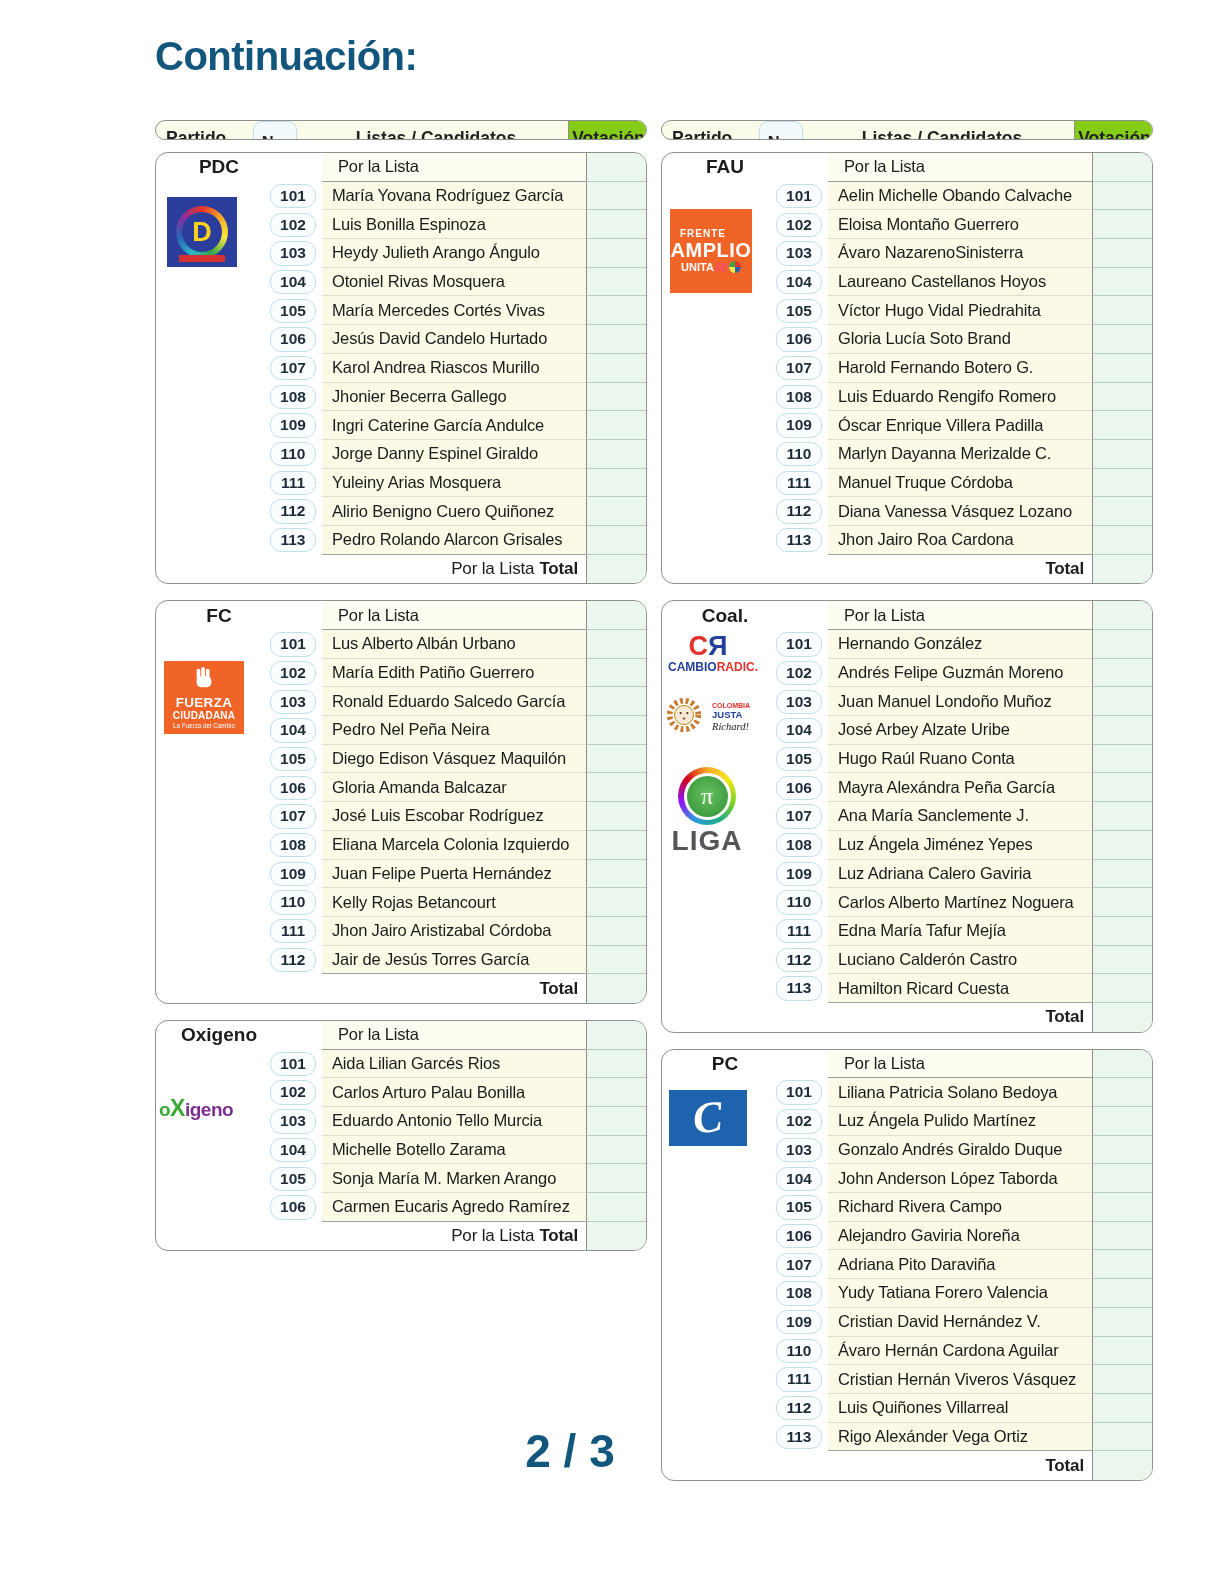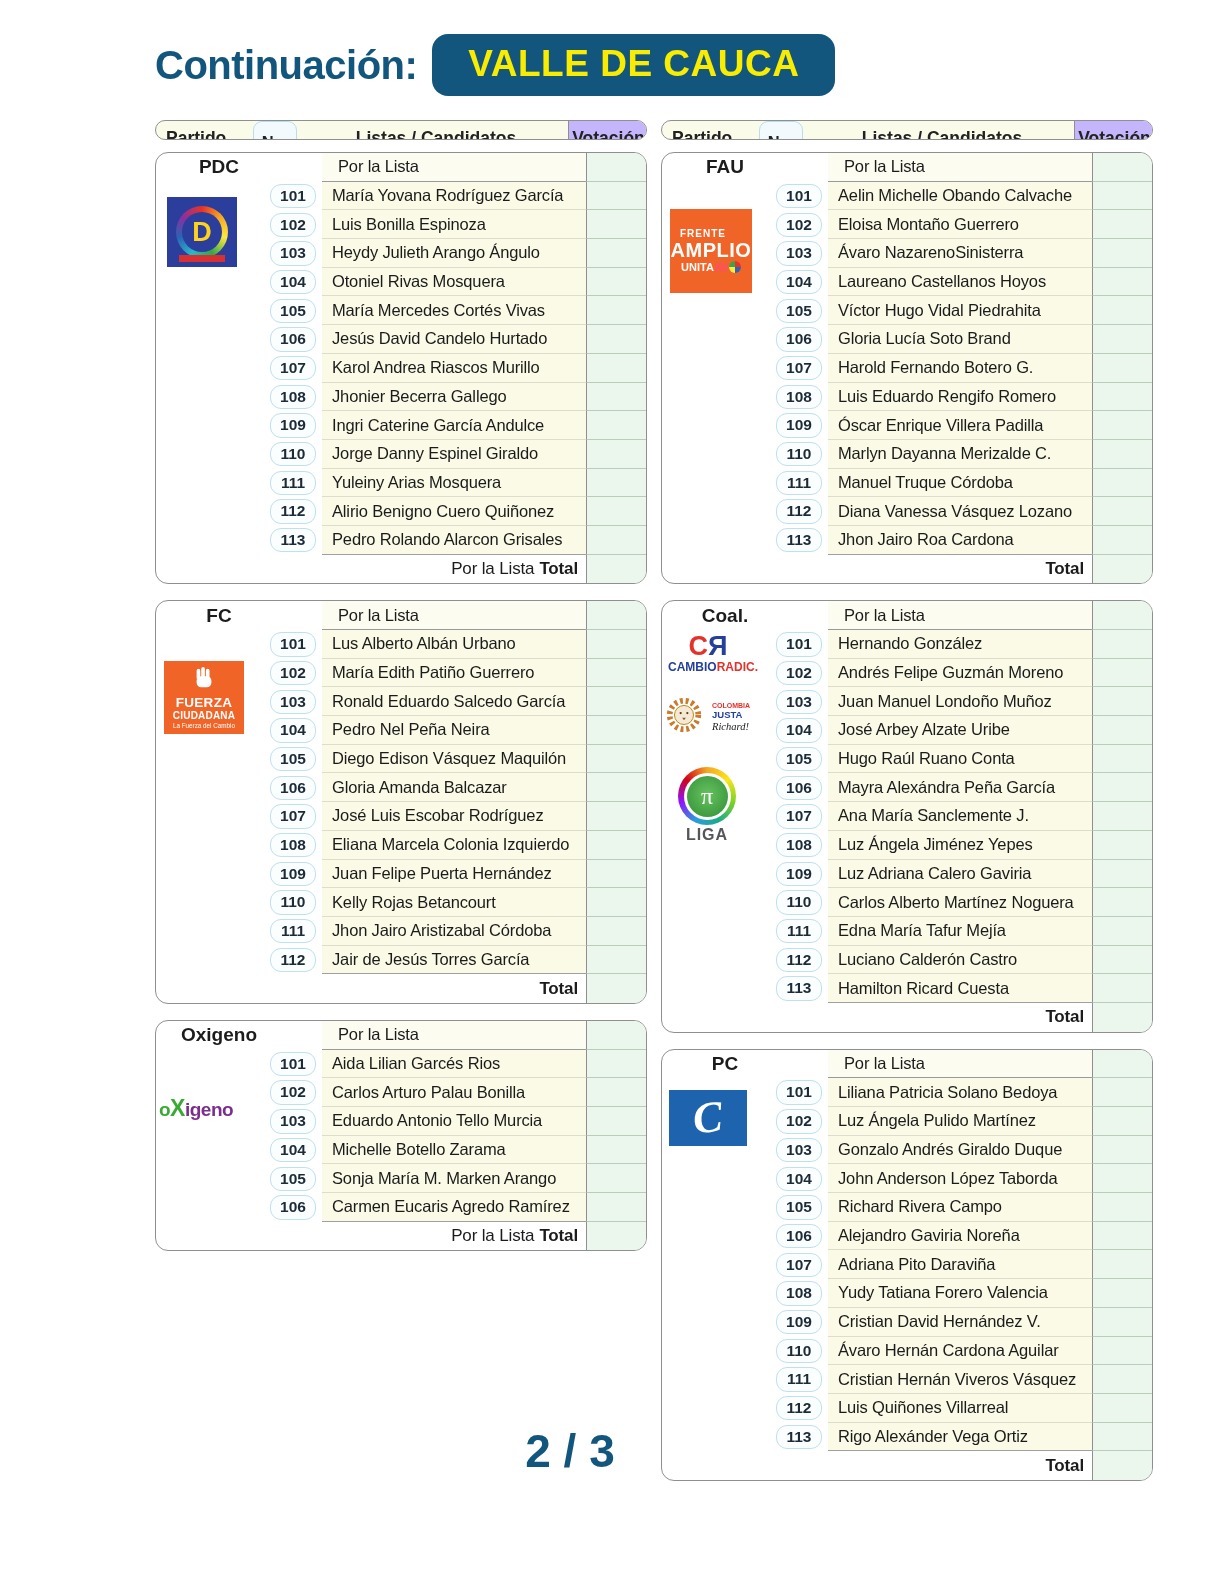--- a/index.html
+++ b/index.html
@@ -18,21 +18,21 @@
   #col-right { left:661px; }
 
   
   .thead { display:grid; grid-template-columns:90px 58px 264px 80px; height:20px;
            border:1.6px solid #8f8f8f; border-radius:10px; background:#FBFBEA;
            overflow:hidden; font-weight:bold; font-size:17.5px; color:#222; }
   .h-partido { display:flex; align-items:center; padding-left:10px; }
   .h-no { display:flex; align-items:center; justify-content:center; }
   .h-no-pill { border:1.6px solid #b9ddee; background:#f2fafd; border-radius:9px; padding:11px 8px 2px; font-size:16.5px; }
   .h-listas { display:flex; align-items:center; justify-content:center; }
-  .h-vot { display:flex; align-items:center; justify-content:center; background:#c4b5fd; border-left:1.4px solid #8f8f8f; }
+  .h-vot { display:flex; align-items:center; justify-content:center; background:#84cc16; border-left:1.4px solid #8f8f8f; }
 
   
   .sections .section { margin-top:16px;padding-left:18px; }
   .sections .section:first-child { margin-top:12px; }
   .section { position:relative; border:1.6px solid #8f8f8f; border-radius:13px; overflow:hidden; background:#fff; }
   .row { display:grid; grid-template-columns:90px 58px 264px 80px; height:28.7px; }
   .cell { display:flex; align-items:center; overflow:hidden; }
   .party-cell { justify-content:center; font-weight:bold; font-size:19px; color:#1c1c1c; }
   .no-cell { justify-content:center; background:#fff; }
   .name-cell { background:#FAFAE6; border-bottom:1px solid #dedccb; padding:0 4px 0 10px;
@@ -93,34 +93,33 @@
   .cj-l2 { font-size:9.5px; font-weight:bold; color:#24409A; }
   .cj-l3 { font-size:10.5px; font-style:italic; color:#1a1a1a; font-family:"Liberation Serif", serif; }
 
   .liga-logo { left:2px; top:162px; width:86px; display:flex; flex-direction:column; align-items:center; background:#fff; padding:4px 0; }
   .liga-ring { width:58px; height:58px; border-radius:50%;
                background:conic-gradient(#f5a623,#f8e71c,#7ed321,#1aab8a,#2d9cdb,#9013fe,#d0021b,#f5a623);
                display:flex; align-items:center; justify-content:center; }
   .liga-white { width:47px; height:47px; border-radius:50%; background:#fff; display:flex; align-items:center; justify-content:center; }
   .liga-green { width:41px; height:41px; border-radius:50%; background:radial-gradient(circle at 50% 45%, #67c15e, #2f8f35);
                 color:#fff; font-size:24px; display:flex; align-items:center; justify-content:center; font-family:"Liberation Serif", serif; }
-  .liga-text { font-size:16px; font-weight:bold; color:#55565A; letter-spacing:1px; line-height:1; margin-top:2px; }
+  .liga-text { font-size:28px; font-weight:bold; color:#55565A; letter-spacing:1px; line-height:1; margin-top:2px; }
 
   .pc-logo { left:7px; top:40px; width:78px; height:56px; background:#1E63AE; display:flex; align-items:center; justify-content:center; }
   .pc-c { color:#fff; font-size:44px; font-style:italic; font-weight:bold; font-family:"Liberation Serif", serif;
           line-height:1; transform:rotate(-6deg); }
 </style>
 </head>
 <body>
 
 <div class="page">
 
   <div class="title-row">
     <span class="title-prefix">Continuación:</span>
-    <span class="title-badge">VALLE DE CAUCA</span>
   </div>
 
   <div class="col" id="col-left">
     <div class="thead">
       <div class="h-partido">Partido</div>
       <div class="h-no">
           <span class="h-no-pill">No.</span>
         </div>
       <div class="h-listas">Listas / Candidatos</div>
       <div class="h-vot">Votación</div>

